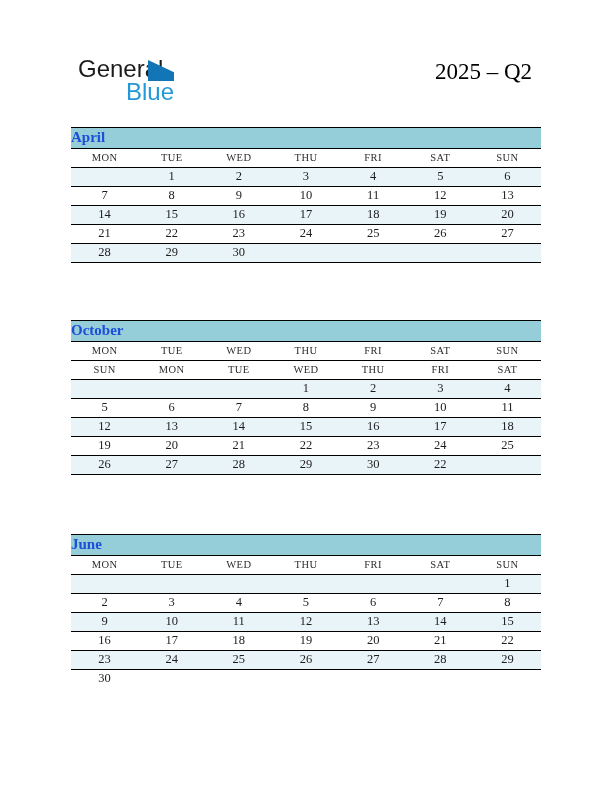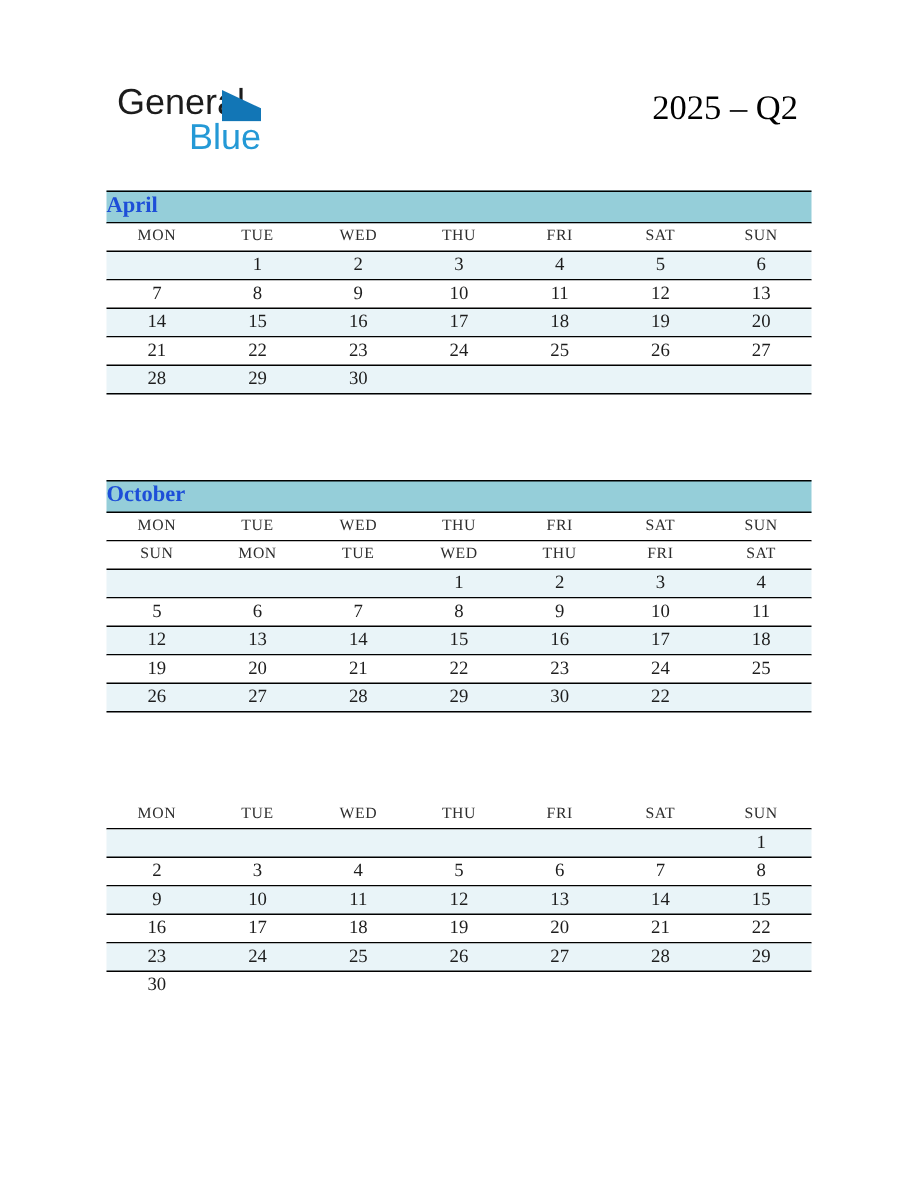--- a/index.html
+++ b/index.html
@@ -169,20 +169,21 @@
           <span class="day">26</span>
           <span class="day">27</span>
           <span class="day">28</span>
           <span class="day">29</span>
           <span class="day">30</span>
           <span class="day">22</span>
           <span class="day"></span>
         </div>
       </section>
       <section class="month m2">
+        <div class="month-header">June</div>
         <div class="wrow">
           <span class="wd">MON</span>
           <span class="wd">TUE</span>
           <span class="wd">WED</span>
           <span class="wd">THU</span>
           <span class="wd">FRI</span>
           <span class="wd">SAT</span>
           <span class="wd">SUN</span>
         </div>
         <div class="wrow stripe">

